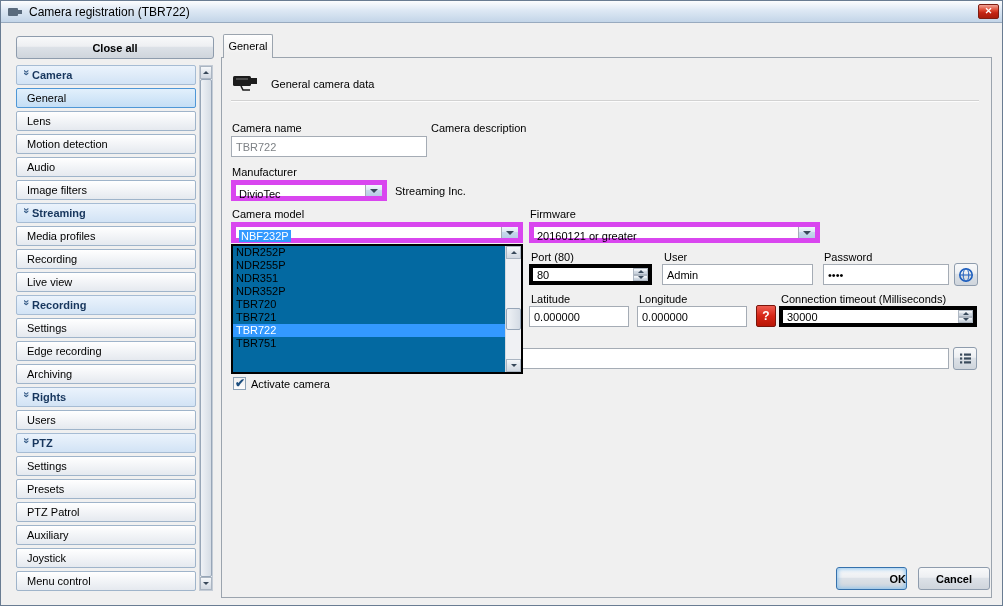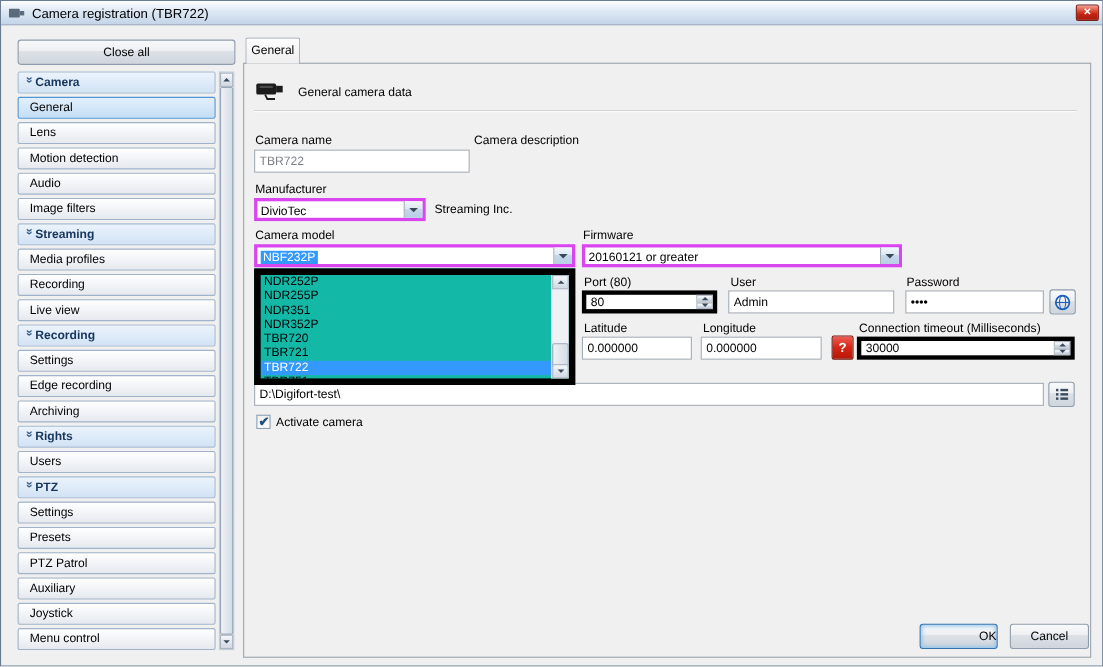--- a/index.html
+++ b/index.html
@@ -16,21 +16,21 @@
   .title-icon { width:15px; height:12px; margin-right:6px; }
   .title-text { font-size:12px; }
   .close-btn { position:absolute; top:3px; right:3px; width:21px; height:15px;
                background:linear-gradient(#f0a396,#dd4731 40%,#c32413 60%,#a81c0c);
                border:1px solid #7e1d12; border-radius:2px; color:#fff;
                font-size:9px; line-height:13px; text-align:center; font-weight:bold; cursor:default; }
 
   
   .btn { background:linear-gradient(#f8f9fa,#edeff2 45%,#dde2e8 46%,#cfd5dc);
          border:1px solid #8e9cad; border-radius:3px; font-family:inherit; font-size:11px;
-         text-align:center; position:absolute; cursor:default; }
+         text-align:center; position:absolute; cursor:default;font-weight:bold; }
   .default-btn { border:1px solid #3571ac; box-shadow:inset 0 0 4px 1px #8cc3ee;text-align:right; }
 
   .close-all { left:15px; top:35px; width:198px; height:23px; }
 
   
   .sidebar { position:absolute; left:15px; top:64px; width:180px; }
   .sb-header { height:20px; margin-bottom:3px; background:linear-gradient(#ebf3fc,#d2e3f5);
                border:1px solid #a6bcd4; border-radius:2px; color:#17365d; font-weight:bold;
                line-height:18px; padding-left:4px; }
   .chev { display:inline-block; transform:rotate(90deg); color:#3a5f8a; font-weight:bold;
@@ -66,37 +66,37 @@
          font-family:inherit; font-size:11px; padding:0 4px; color:#000; }
   .gray { color:#7e8286; }
 
   .inp-wrap { position:absolute; height:21px; background:#fff; border:4px solid #000000; }
   .bare { border:none; outline:none; width:calc(100% - 16px); height:100%;
           font-family:inherit; font-size:11px; padding:0 4px; background:transparent; }
   .spin { position:absolute; right:0; top:0; height:100%; width:15px; display:flex; flex-direction:column; }
   .sp { flex:1; background:linear-gradient(#f7f9fb,#e5eaf0 45%,#d4dbe4 50%,#c7d0da);
         border:1px solid #aeb7c2; display:flex; align-items:center; justify-content:center; }
 
-  .combo { position:absolute; height:21px; border:3px solid #d946ef; background:#fff; }
+  .combo { position:absolute; height:21px; border:5px solid #d946ef; background:#fff; }
   .combo-text { position:absolute; left:3px; top:3px; white-space:nowrap; }
   .sel-text { background:#3399ff; color:#fff; padding:0 2px; }
   .combo-btn { position:absolute; right:0; top:0; bottom:0; width:17px;
                background:linear-gradient(#f1f7fc,#dce8f4 45%,#c7d9eb 46%,#b7cee5);
                border-left:1px solid #a5acb5; display:flex; align-items:center; justify-content:center; }
 
   .tri-down { width:0; height:0; border-left:4px solid transparent; border-right:4px solid transparent;
               border-top:4px solid #38495a; }
   .tri-up { width:0; height:0; border-left:4px solid transparent; border-right:4px solid transparent;
             border-bottom:4px solid #38495a; }
   .sm.tri-down { border-left-width:3px; border-right-width:3px; border-top-width:3px; }
   .sm.tri-up { border-left-width:3px; border-right-width:3px; border-bottom-width:3px; }
 
   
-  .dd-list { position:absolute; left:230px; top:243px; width:292px; height:106px;
-             background:#14b8a6; border:6px solid #000000; z-index:10; }
+  .dd-list { position:absolute; left:230px; top:243px; width:292px; height:130px;
+             background:#0369a1; border:2px solid #000000; z-index:10; }
   .dd-items { position:absolute; left:0; top:0; right:16px; bottom:0; overflow:hidden; }
   .dd-item { height:13px; line-height:13px; padding-left:3px; }
   .dd-item.hl { background:#3399ff; color:#fff; }
   .dd-scroll { position:absolute; right:0; top:0; bottom:0; width:16px; background:#f0f1f4;
                border-left:1px solid #d5dae0; }
   .dd-thumb { position:absolute; left:0; right:0; top:62px; height:22px;
               background:linear-gradient(90deg,#eff2f6,#d5dce5); border:1px solid #97a6b8; border-radius:2px; }
 
   .help-btn { position:absolute; left:755px; top:304px; width:20px; height:22px;
               background:linear-gradient(#ef5c50,#d62516 50%,#b91606); border:1px solid #7a150c;

